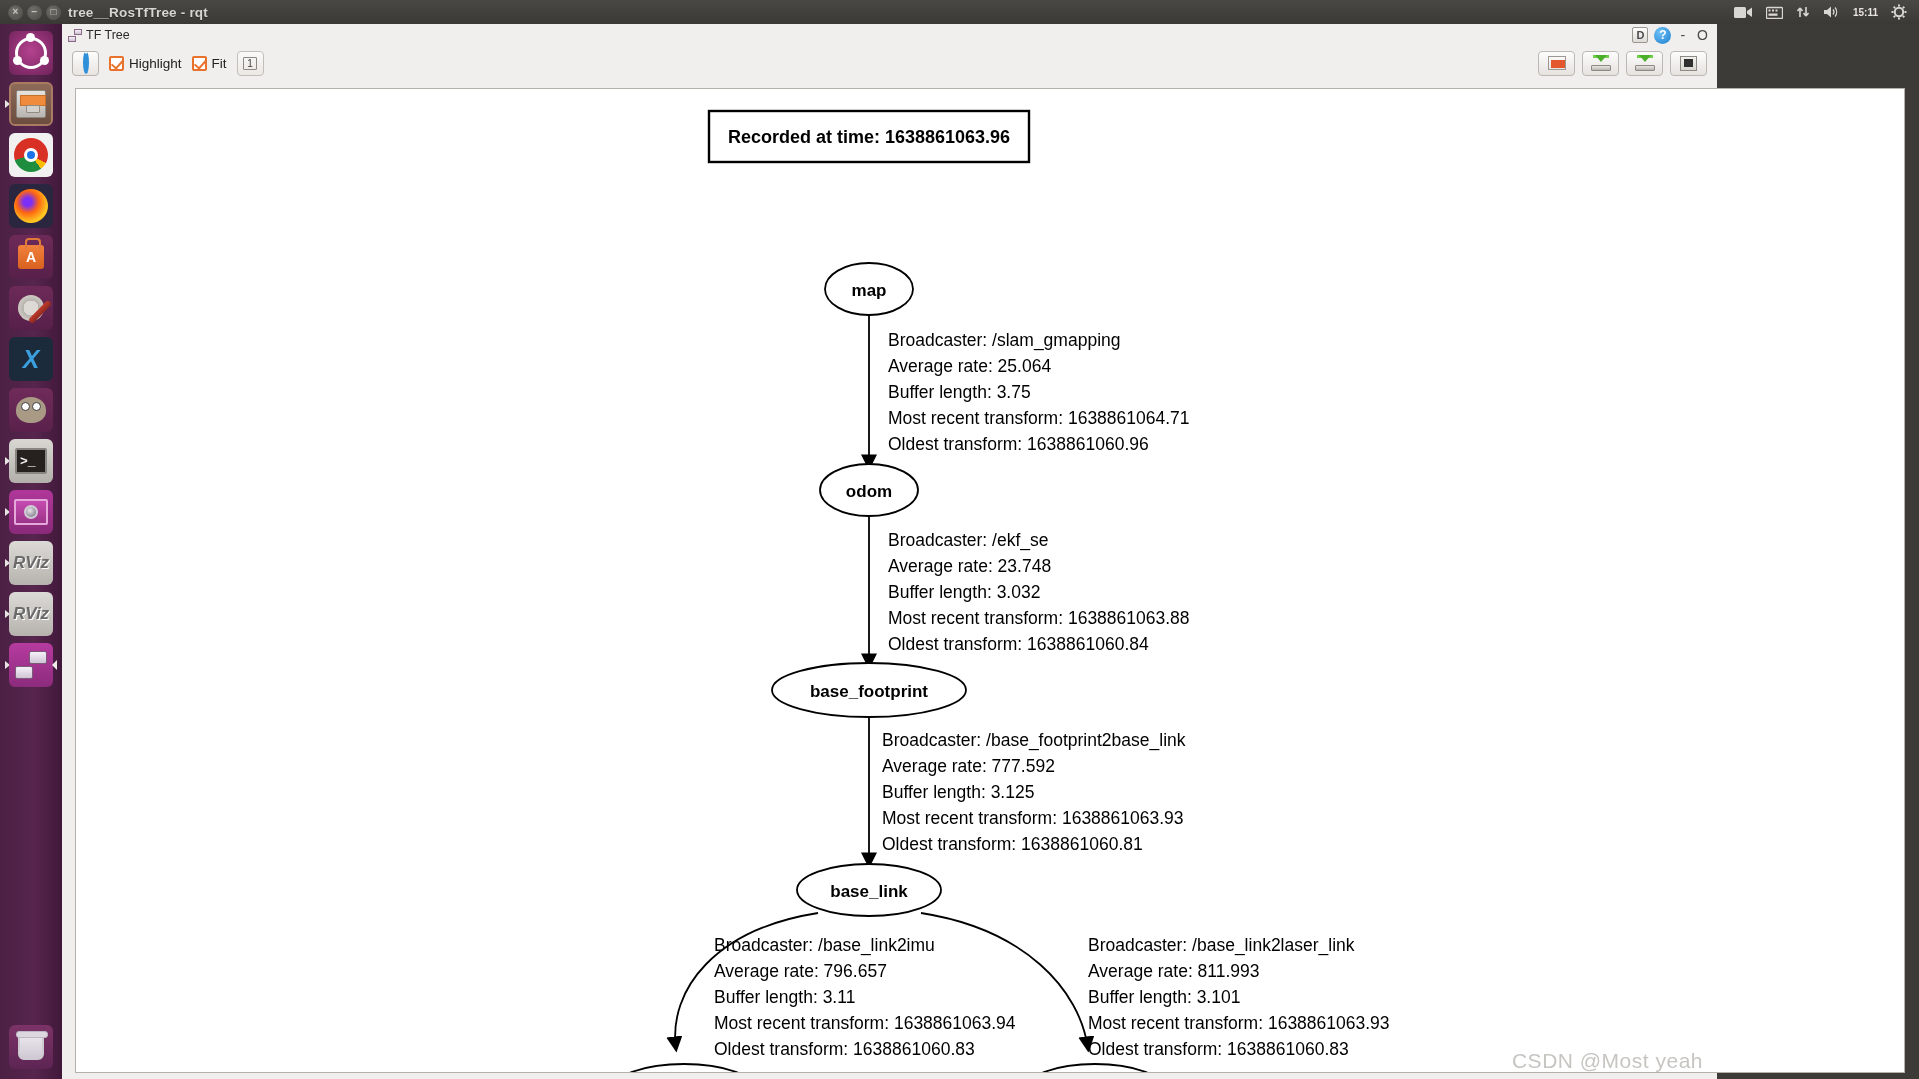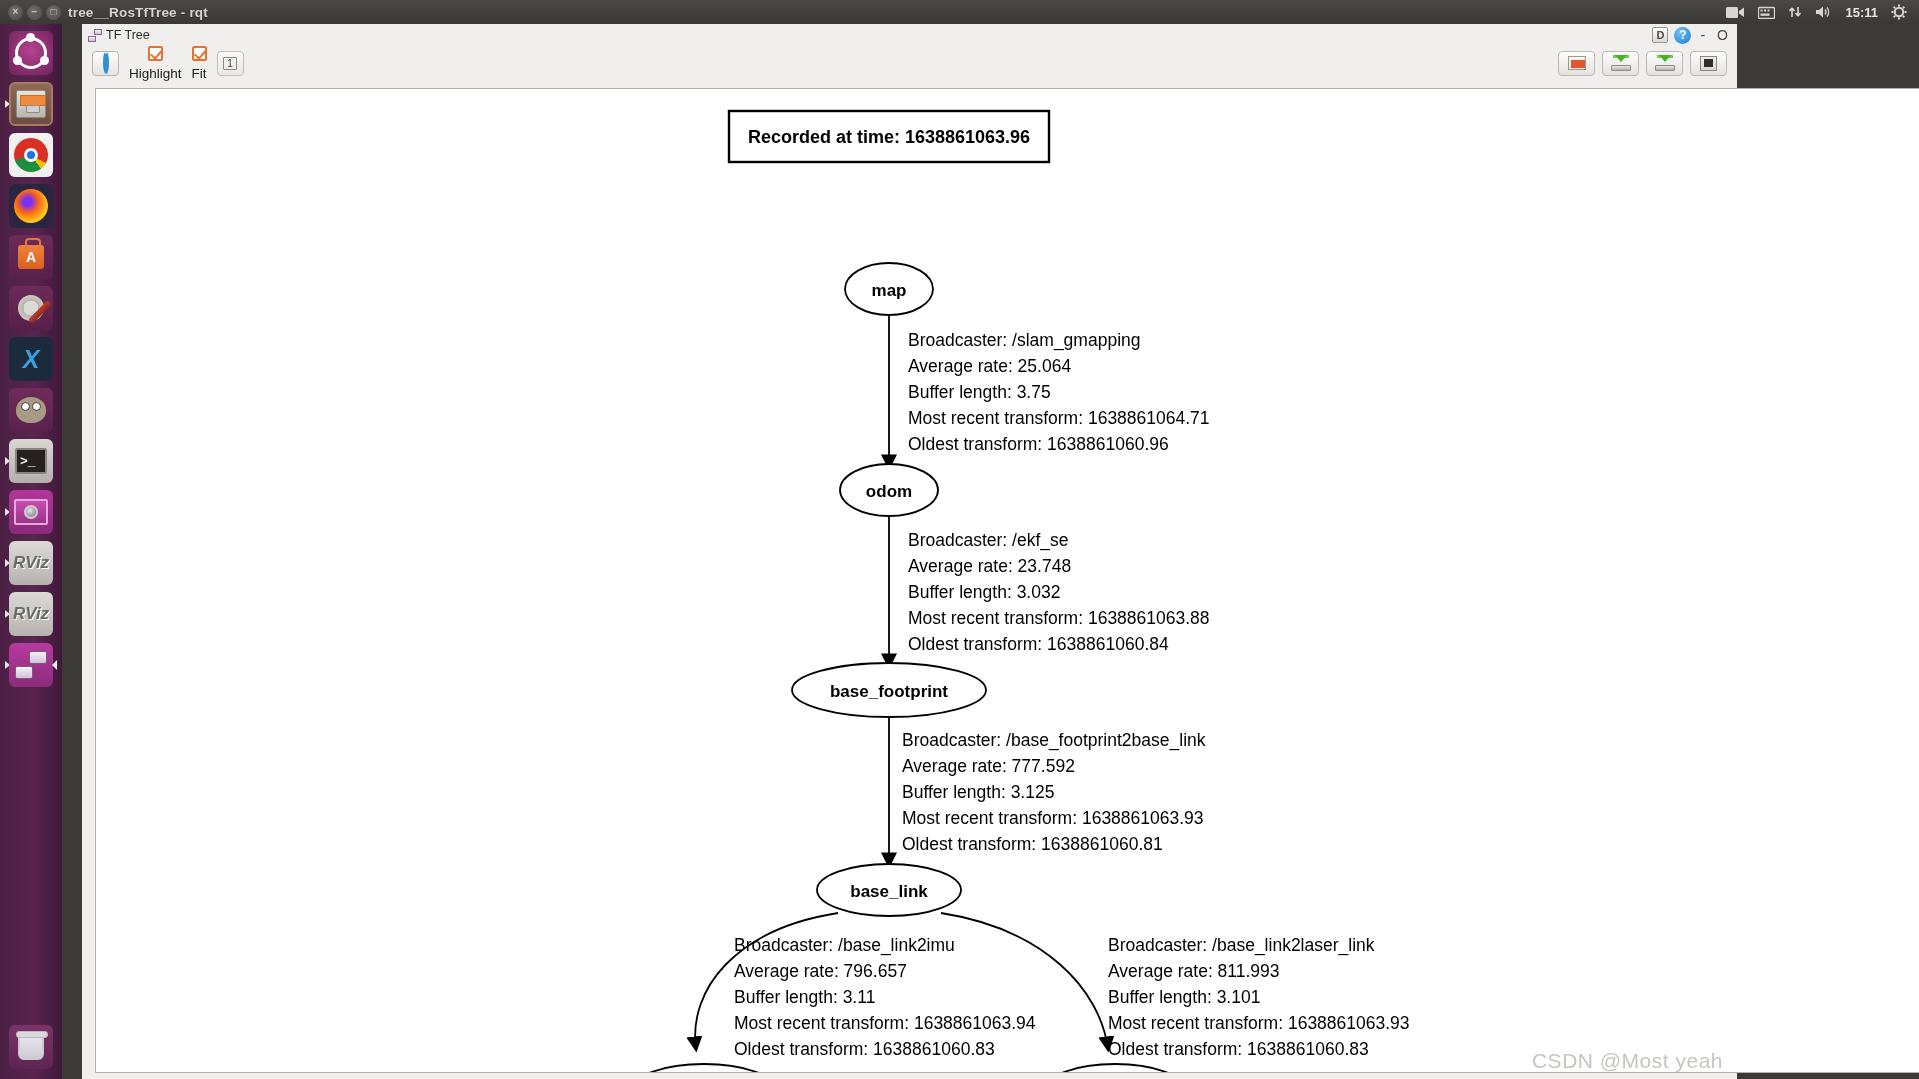--- a/index.html
+++ b/index.html
@@ -20,21 +20,21 @@
   }
   .unity-wincontrols { display: flex; align-items: center; gap: 4px; margin-left: 8px; }
   .wc { width: 15px; height: 15px; border-radius: 50%;
         background: radial-gradient(circle at 35% 30%, #6f6d68, #504e49);
         border: 1px solid #5d5b56; display:flex; align-items:center; justify-content:center;
         color:#c9c7c2; font-size:10px; line-height:1; }
   .unity-title { margin-left: 7px; color: #d8d6d2; font-size: 13.5px; font-weight: bold;
                  letter-spacing: .2px; text-shadow: 0 1px 0 #2a2926; }
   .unity-tray { margin-left: auto; display: flex; align-items: center; gap: 13px; padding-right: 12px; }
   .tray-ico { color: #d9d7d3; display: flex; align-items: center; }
-  .tray-clock { color: #e7e5e1; font-size: 13px; font-weight: bold; text-align: right; }
+  .tray-clock { color: #e7e5e1; font-size: 10px; font-weight: bold; text-align: right; }
 
   
   .launcher {
     position: absolute; left: 0; top: 24px; width: 62px; height: 1055px;
     background: linear-gradient(to right, #4b2044 0%, #57254e 55%, #40183a 100%);
     display: flex; flex-direction: column; align-items: center; padding-top: 5px;
   }
   .li { position: relative; width: 50px; height: 48px; margin-bottom: 3px;
         display: flex; align-items: center; justify-content: center; }
   .li-tile { width: 44px; height: 44px; border-radius: 6px;
@@ -103,21 +103,21 @@
   .tools-wr { position:absolute; width: 28px; height: 6px; background: linear-gradient(#c0392b,#8e2a20);
               transform: rotate(-45deg); left: 8px; top: 14px; border-radius: 3px; }
   .files-cab { width: 30px; height: 28px; background: linear-gradient(#e6e3df,#b9b5b0);
                border: 1px solid #8d8781; border-radius: 2px; position: relative; }
   .files-cab::before { content:''; position:absolute; left: 3px; top: 4px; width: 24px; height: 9px;
                        background: #f08a3c; border: 1px solid #c96f2c; }
   .files-cab::after { content:''; position:absolute; left: 9px; bottom: 4px; width: 12px; height: 6px;
                       background: #d4d0cb; border: 1px solid #908b85; border-radius: 1px; }
 
   
-  .rqt-window { position: absolute; left: 62px; top: 24px; width: 1655px; height: 1055px; background: #f0efed; margin-left: 20px; }
+  .rqt-window { position: absolute; left: 62px; top: 24px; width: 1655px; height: 1055px; background: #f0efed; }
   .dock-header { height: 22px; display: flex; align-items: center; padding: 0 6px; background: #f0efed; }
   .dock-icon { width: 14px; height: 13px; position: relative; margin-right: 4px; }
   .dock-icon i { position:absolute; display:block; background: linear-gradient(#f3eef5,#cdc2d4);
                  border: 1px solid #8a6a88; }
   .dock-icon i:nth-child(1){ right:0; top:0; width:8px; height:6px; }
   .dock-icon i:nth-child(2){ left:0; bottom:0; width:8px; height:6px; }
   .dock-title { font-size: 12.5px; color: #2b2b2b; }
   .dock-btns { margin-left: auto; display: flex; align-items: center; gap: 6px; }
   .dk-d { width: 16px; height: 16px; border: 1px solid #9a9792; border-radius: 2px;
           background: linear-gradient(#fdfdfd,#dedbd6); font-size: 11px; color: #4a4a4a;
@@ -127,21 +127,21 @@
           color:#fff; font-size: 12px; font-weight: bold;
           display:flex; align-items:center; justify-content:center; }
   .dk-plain { font-size: 14px; color: #4a4a4a; padding: 0 3px; }
 
   .toolbar { height: 34px; display: flex; align-items: center; padding: 0 10px; gap: 10px; }
   .tb-btn { width: 27px; height: 25px; border: 1px solid #b8b5b0; border-radius: 4px;
             background: linear-gradient(#fdfdfd,#e7e4e0);
             display: flex; align-items: center; justify-content: center; }
   .refresh-arc { width: 16px; height: 16px; border-radius: 50%;
                  border: 3px solid #2f8fd8; border-top-color: transparent; transform: rotate(40deg); }
-  .chk-wrap { display: flex; align-items: center; gap: 5px; flex-direction: column; }
+  .chk-wrap { display: flex; align-items: center; gap: 5px; }
   .chk { width: 15px; height: 15px; border: 2px solid #e8722c; border-radius: 2px;
          background: #fff; position: relative; }
   .chk::after { content:''; position:absolute; left: 3px; top: -1px; width: 5px; height: 10px;
                 border: solid #e8722c; border-width: 0 2.5px 2.5px 0; transform: rotate(42deg); }
   .chk-label { font-size: 13.5px; color: #22211f; }
   .tb-num { width: 27px; height: 25px; border: 1px solid #c2bfba; border-radius: 4px;
             background: linear-gradient(#fafaf9,#ebe8e4); display:flex; align-items:center; justify-content:center; }
   .tb-num span { font-size: 10px; border: 1px solid #8c8984; padding: 0 3px; color: #3b3a38; border-radius: 1px; }
   .tb-right { margin-left: auto; display: flex; gap: 7px; }
   .tb-rbtn { width: 37px; height: 25px; border: 1px solid #bcb9b4; border-radius: 4px;

